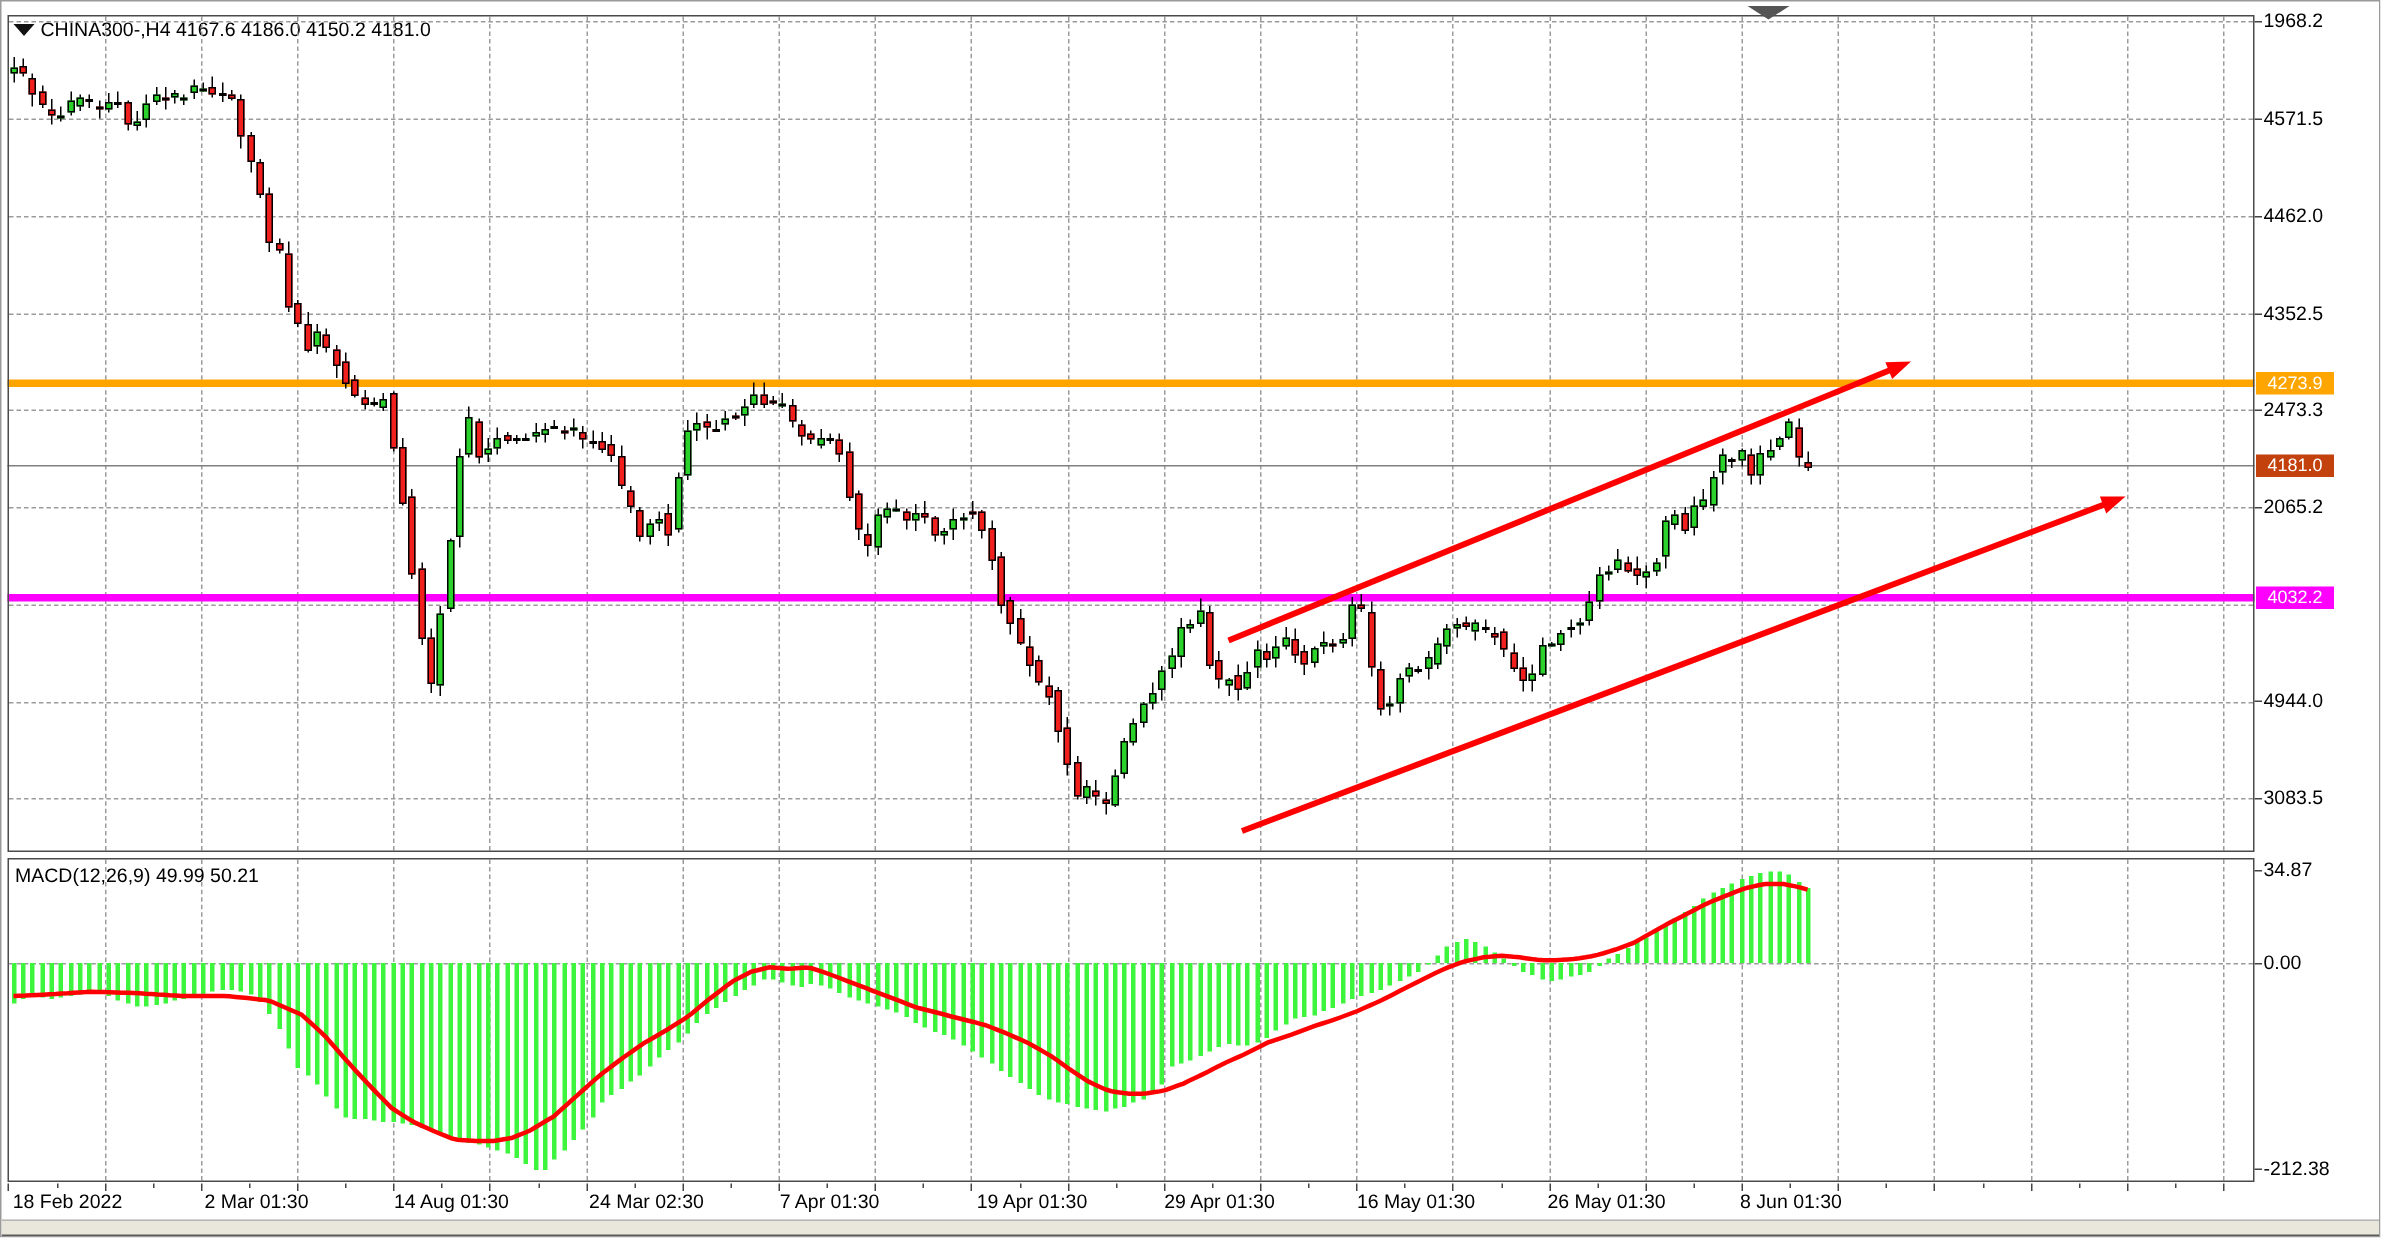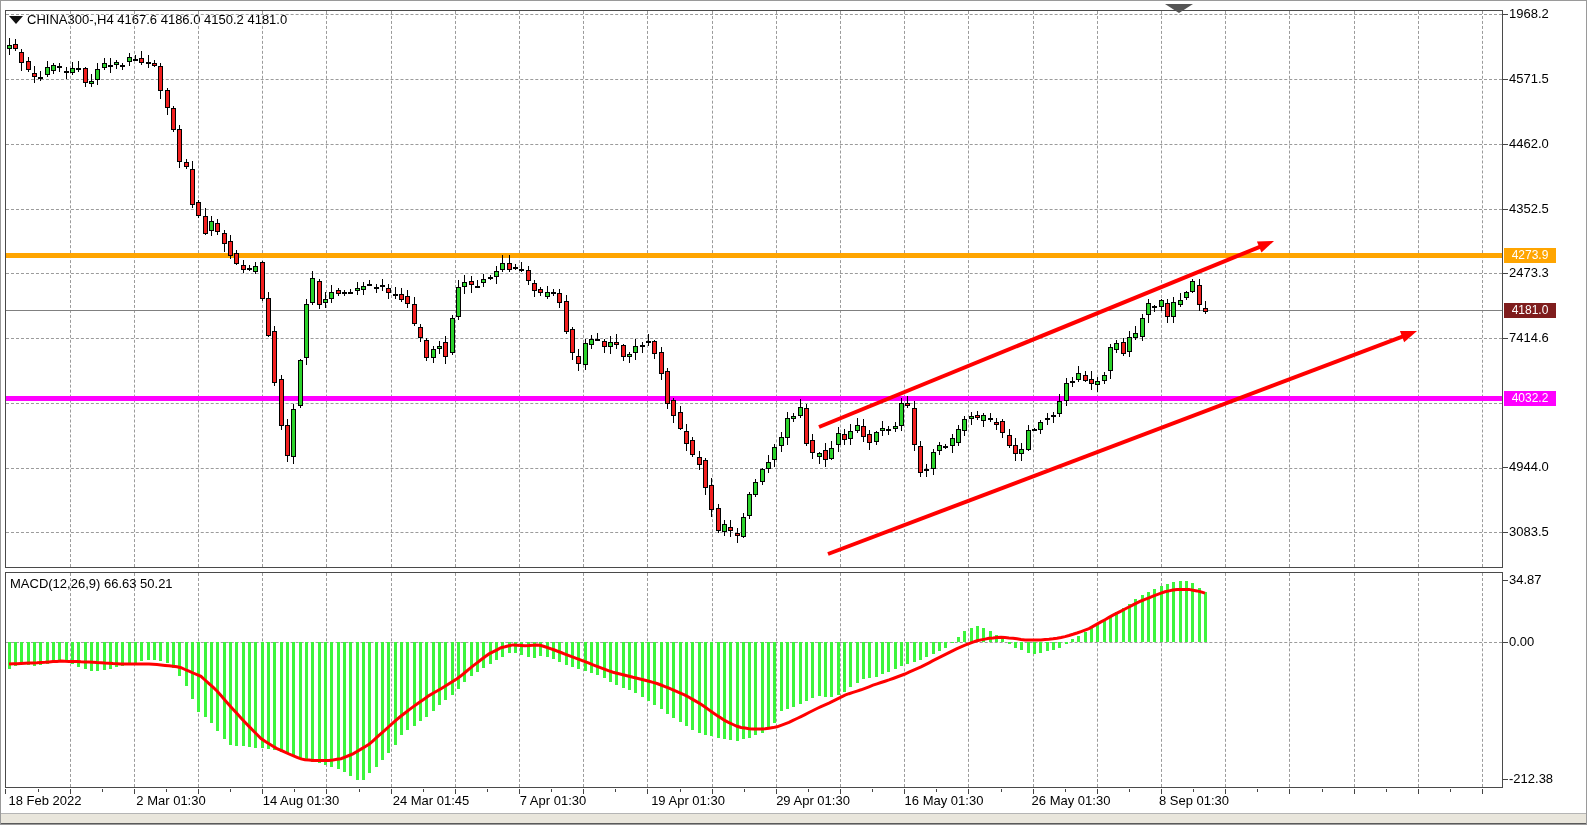--- a/index.html
+++ b/index.html
@@ -671,34 +671,34 @@
       <div class="plabel" style="top: 5.2px;">1968.2</div>
       <div class="ptick" style="top: 77.9px;"></div>
       <div class="plabel" style="top: 69.9px;">4571.5</div>
       <div class="ptick" style="top: 142.7px;"></div>
       <div class="plabel" style="top: 134.7px;">4462.0</div>
       <div class="ptick" style="top: 207.5px;"></div>
       <div class="plabel" style="top: 199.5px;">4352.5</div>
       <div class="ptick" style="top: 272.3px;"></div>
       <div class="plabel" style="top: 264.3px;">2473.3</div>
       <div class="ptick" style="top: 337.1px;"></div>
-      <div class="plabel" style="top: 329.1px;">7414.6</div>
+      <div class="plabel" style="top: 329.1px;">2065.2</div>
       <div class="ptick" style="top: 465.7px;"></div>
       <div class="plabel" style="top: 457.7px;">4944.0</div>
       <div class="ptick" style="top: 530.5px;"></div>
       <div class="plabel" style="top: 522.5px;">3083.5</div>
       <div class="ptick" style="top: 579.4px;"></div>
       <div class="plabel" style="top: 571.4px;">34.87</div>
       <div class="ptick" style="top: 641px;"></div>
       <div class="plabel" style="top: 633px;">0.00</div>
       <div class="ptick" style="top: 778px;"></div>
       <div class="plabel" style="top: 770px;">-212.38</div>
       <div class="badge" style="top: 246.5px; background: rgb(255, 165, 0);">4273.9</div>
       <div class="badge" style="top: 389.5px; background: rgb(255, 0, 255);">4032.2</div>
-      <div class="badge" style="top: 301.5px; background: #7f1d1d;">4181.0</div>
+      <div class="badge" style="top: 301.5px; background: #c2410c;">4181.0</div>
       <div class="ttick" style="left: 4.4px; height: 5px;"></div>
       <div class="ttick" style="left: 36.5px; height: 3px;"></div>
       <div class="ttick" style="left: 68.6px; height: 5px;"></div>
       <div class="ttick" style="left: 100.7px; height: 3px;"></div>
       <div class="ttick" style="left: 132.8px; height: 5px;"></div>
       <div class="ttick" style="left: 164.9px; height: 3px;"></div>
       <div class="ttick" style="left: 197px; height: 5px;"></div>
       <div class="ttick" style="left: 229.1px; height: 3px;"></div>
       <div class="ttick" style="left: 261.2px; height: 5px;"></div>
       <div class="ttick" style="left: 293.3px; height: 3px;"></div>
@@ -735,30 +735,30 @@
       <div class="ttick" style="left: 1288.4px; height: 5px;"></div>
       <div class="ttick" style="left: 1320.5px; height: 3px;"></div>
       <div class="ttick" style="left: 1352.6px; height: 5px;"></div>
       <div class="ttick" style="left: 1384.7px; height: 3px;"></div>
       <div class="ttick" style="left: 1416.8px; height: 5px;"></div>
       <div class="ttick" style="left: 1448.9px; height: 3px;"></div>
       <div class="ttick" style="left: 1481px; height: 5px;"></div>
       <div class="tlabel" style="left: 44px;">18 Feb 2022</div>
       <div class="tlabel" style="left: 170px;">2 Mar 01:30</div>
       <div class="tlabel" style="left: 300px;">14 Aug 01:30</div>
-      <div class="tlabel" style="left: 430px;">24 Mar 01:45</div>
+      <div class="tlabel" style="left: 430px;">24 Mar 02:30</div>
       <div class="tlabel" style="left: 552px;">7 Apr 01:30</div>
       <div class="tlabel" style="left: 687px;">19 Apr 01:30</div>
       <div class="tlabel" style="left: 812px;">29 Apr 01:30</div>
       <div class="tlabel" style="left: 943px;">16 May 01:30</div>
       <div class="tlabel" style="left: 1070px;">26 May 01:30</div>
-      <div class="tlabel" style="left: 1193px;">8 Sep 01:30</div>
+      <div class="tlabel" style="left: 1193px;">8 Jun 01:30</div>
       <div class=""></div>
     </div>
-  <div id="macd-label">MACD(12,26,9) 66.63 50.21</div>
+  <div id="macd-label">MACD(12,26,9) 49.99 50.21</div>
   <div id="chrome-strip"></div>
   <div id="chrome-line"></div>
 <div id="scroll-tri" style="left: 1164px; top: 3px;"></div>
     <svg width="1587" height="825" id="overlay">
       <polyline points="8,663.0 12,662.8 16,662.7 20,662.5 24,662.3 28,662.1 32,661.9 36,661.7 40,661.4 44,661.2 48,660.9 52,660.6 56,660.4 60,660.1 64,660.3 68,660.4 72,660.5 76,660.6 80,660.8 84,660.9 88,661.0 92,661.2 96,661.5 100,661.7 104,662.0 108,662.2 112,662.5 116,662.7 120,663.0 124,663.0 128,663.0 132,663.0 136,663.0 140,663.0 144,663.0 148,663.0 152,663.2 156,663.6 160,664.0 164,664.4 168,664.8 172,665.3 176,665.7 180,666.7 184,668.5 188,670.2 192,672.0 196,673.7 200,675.4 204,679.0 208,682.6 212,686.2 216,690.0 220,694.6 224,699.2 228,703.8 232,708.2 236,712.6 240,716.9 244,721.2 248,725.4 252,729.5 256,733.5 260,737.6 264,740.2 268,742.7 272,745.3 276,747.6 280,749.4 284,751.2 288,753.0 292,754.7 296,756.3 300,757.9 304,758.8 308,759.1 312,759.4 316,759.6 320,759.6 324,759.6 328,759.6 332,759.0 336,758.3 340,757.7 344,756.1 348,754.5 352,752.9 356,750.5 360,748.1 364,745.7 368,743.4 372,739.8 376,736.2 380,732.6 384,729.1 388,725.5 392,721.9 396,718.4 400,715.0 404,712.0 408,708.9 412,705.9 416,703.0 420,700.2 424,697.4 428,694.6 432,692.3 436,690.0 440,687.7 444,685.3 448,682.8 452,680.2 456,677.7 460,674.8 464,671.5 468,668.2 472,664.9 476,661.9 480,658.8 484,655.7 488,652.9 492,650.9 496,648.8 500,646.7 504,645.8 508,644.8 512,643.9 516,644.2 520,644.5 524,644.8 528,644.6 532,644.3 536,644.0 540,644.5 544,645.8 548,647.1 552,648.5 556,650.0 560,651.5 564,653.1 568,654.6 572,656.1 576,657.6 580,659.2 584,660.7 588,662.2 592,663.8 596,665.3 600,666.8 604,668.4 608,669.9 612,671.2 616,672.2 620,673.2 624,674.2 628,675.2 632,676.3 636,677.3 640,678.3 644,679.3 648,680.3 652,681.4 656,682.5 660,684.0 664,685.6 668,687.1 672,688.8 676,690.6 680,692.3 684,694.1 688,696.3 692,698.6 696,700.9 700,703.2 704,706.0 708,708.9 712,711.8 716,714.4 720,717.1 724,719.7 728,721.7 732,723.5 736,725.3 740,726.5 744,727.1 748,727.7 752,728.1 756,728.1 760,728.1 764,727.8 768,727.2 772,726.6 776,725.8 780,724.3 784,722.8 788,721.4 792,719.4 796,717.5 800,715.6 804,713.6 808,711.5 812,709.5 816,707.5 820,705.7 824,703.9 828,702.2 832,700.2 836,698.2 840,696.2 844,694.1 848,692.7 852,691.4 856,690.1 860,688.8 864,687.3 868,685.8 872,684.2 876,682.8 880,681.5 884,680.2 888,678.9 892,677.5 896,676.0 900,674.5 904,673.0 908,671.2 912,669.4 916,667.7 920,665.9 924,663.8 928,661.8 932,659.7 936,657.7 940,655.7 944,653.6 948,651.6 952,649.6 956,647.7 960,645.8 964,644.1 968,642.6 972,641.1 976,639.8 980,638.9 984,638.1 988,637.2 992,636.9 996,636.5 1000,636.2 1004,636.5 1008,636.9 1012,637.2 1016,637.8 1020,638.4 1024,638.9 1028,639.1 1032,639.1 1036,639.1 1040,638.9 1044,638.6 1048,638.3 1052,637.8 1056,637.2 1060,636.5 1064,635.6 1068,634.5 1072,633.3 1076,632.0 1080,630.6 1084,629.1 1088,627.6 1092,625.4 1096,623.1 1100,620.9 1104,618.7 1108,616.4 1112,614.2 1116,612.2 1120,610.1 1124,608.0 1128,606.0 1132,603.9 1136,601.9 1140,600.0 1144,598.4 1148,596.8 1152,595.2 1156,593.6 1160,592.1 1164,590.8 1168,589.9 1172,589.0 1176,588.4 1180,588.4 1184,588.4 1188,588.4 1192,589.2 1196,589.9 1200,590.9 1204,592.1 " fill="none" stroke="#ff0000" stroke-width="3"></polyline>
       <line x1="818" y1="426" x2="1263.7435585601338" y2="243.78395188530797" stroke="#FF0000" stroke-width="4"></line>
       <polygon points="1273,240 1260.4600648273988,251.60818788041257 1255.919322565029,240.500458152573" fill="#FF0000"></polygon>
       <line x1="827" y1="553" x2="1406.6478478126296" y2="333.540797857018" stroke="#FF0000" stroke-width="4"></line>
       <polygon points="1416,330 1403.161035214418,341.276567883651 1398.9120777859966,330.05398525880656" fill="#FF0000"></polygon>
     </svg>

